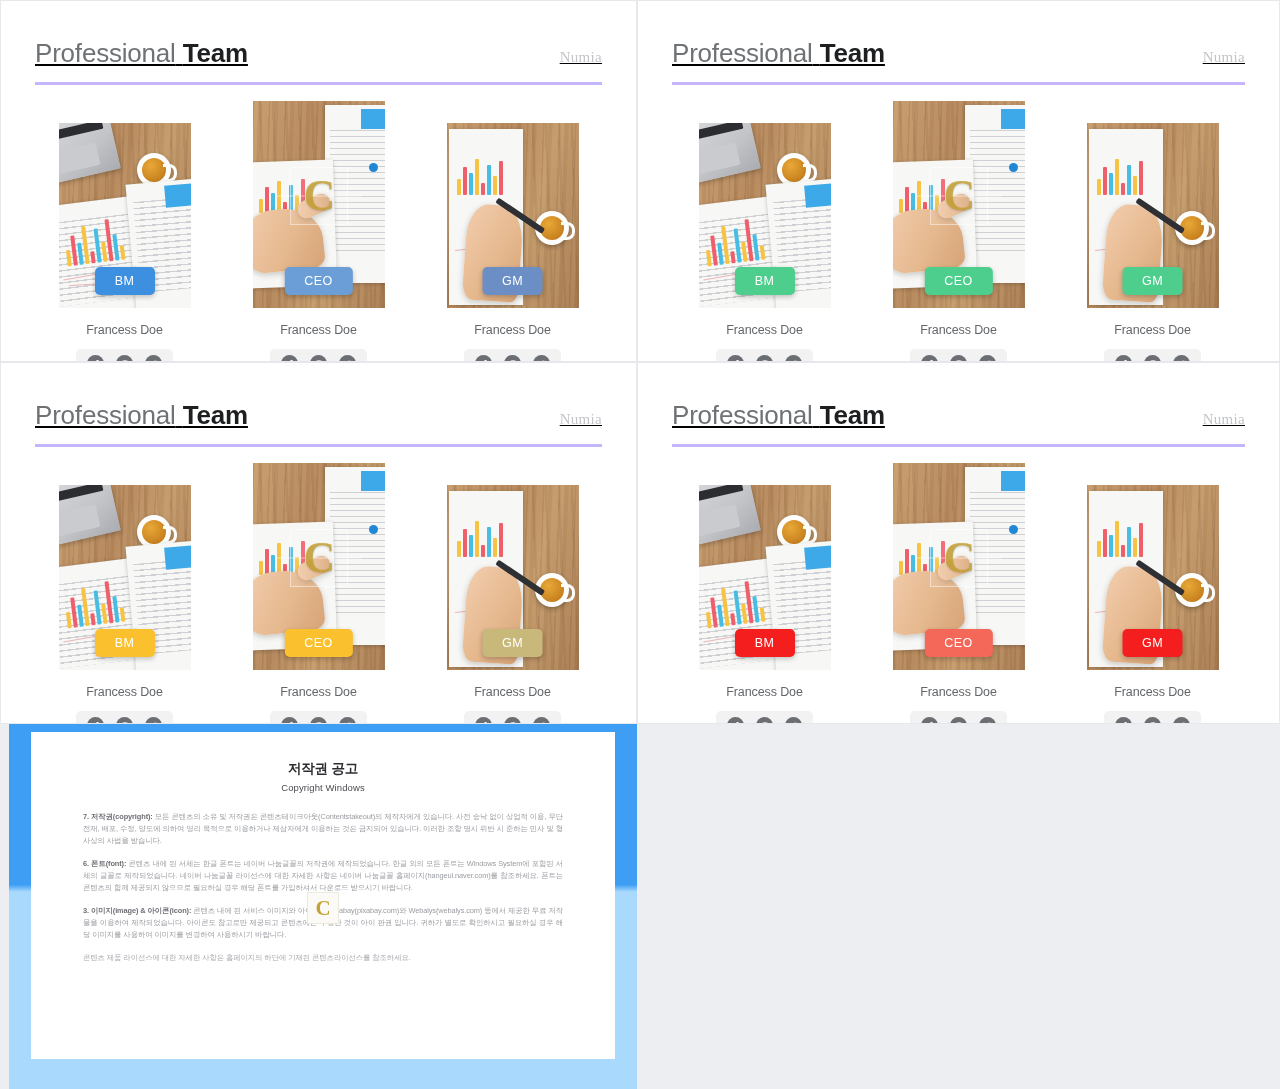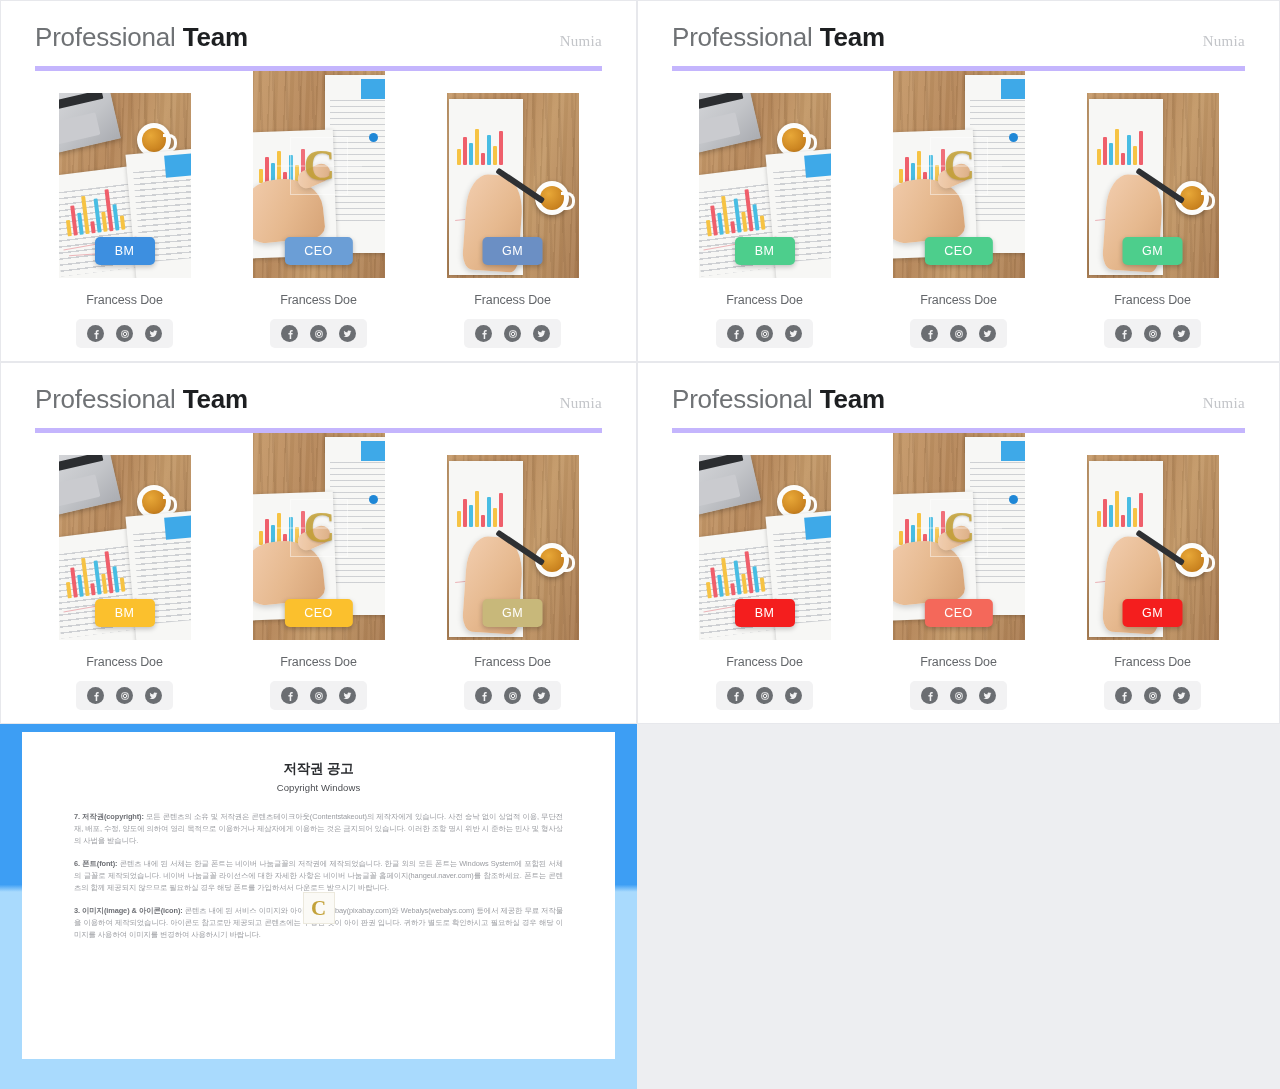--- a/index.html
+++ b/index.html
@@ -24,27 +24,28 @@
     background: #ffffff;
     position: relative;
     overflow: hidden;
     border: 1px solid #e7e8ec;
   }
   .panel.blank { background: #edeef1; border: none; }
 
   
   .panel-header {
     position: relative;
-    margin: 0 34px;
+    margin: 16px 34px;
     padding-top: 21px;
     padding-bottom: 13px;
-    border-bottom: 5px solid #c4b5fd;
+    border-bottom: 3px solid #c4b5fd;
     display: flex;
     align-items: baseline;
     justify-content: space-between;
+    text-decoration: underline;
   }
   .title {
     font-size: 26px;
     letter-spacing: -0.2px;
     color: #6f7275;
     font-weight: 400;
     white-space: nowrap;
   }
   .title .strong { color: #1d1f21; font-weight: 700; }
   .brand {
@@ -266,20 +267,21 @@
   }
   .soc svg { display: block; }
 
   
   .copy-frame {
     grid-column: 1 / 2;
     grid-row: 3 / 4;
     background: linear-gradient(to bottom, #3d9ef4 0%, #3d9ef4 44%, #a9dafd 46%, #a9dafd 100%);
     padding: 8px 22px 30px 22px;
     position: relative;
+    margin-left: 9px;
   }
   .copy-card {
     background: #ffffff;
     height: 100%;
     padding: 28px 52px 20px 52px;
     position: relative;
     overflow: hidden;
   }
   .copy-title {
     text-align: center;
@@ -925,20 +927,21 @@
   </div>
 
   <div class="copy-frame">
     <div class="copy-card">
       <div class="copy-title">저작권 공고</div>
       <div class="copy-sub">Copyright Windows</div>
       <div class="copy-body">
         <p class="copy-p"><b>7. 저작권(copyright):</b> <span>모든 콘텐츠의 소유 및 저작권은 콘텐츠테이크아웃(Contentstakeout)의 제작자에게 있습니다. 사전 승낙 없이 상업적 이용, 무단전재, 배포, 수정, 양도에 의하여 영리 목적으로 이용하거나 제삼자에게 이용하는 것은 금지되어 있습니다. 이러한 조항 명시 위반 시 준하는 민사 및 형사상의 사법을 받습니다.</span></p>
         <p class="copy-p"><b>6. 폰트(font):</b> <span>콘텐츠 내에 된 서체는 한글 폰트는 네이버 나눔글꼴의 저작권에 제작되었습니다. 한글 외의 모든 폰트는 Windows System에 포함된 서체의 글꼴로 제작되었습니다. 네이버 나눔글꼴 라이선스에 대한 자세한 사항은 네이버 나눔글꼴 홈페이지(hangeul.naver.com)를 참조하세요. 폰트는 콘텐츠의 함께 제공되지 않으므로 필요하실 경우 해당 폰트를 가입하셔서 다운로드 받으시기 바랍니다.</span></p>
         <p class="copy-p"><b>3. 이미지(image) &amp; 아이콘(icon):</b> <span>콘텐츠 내에 된 서비스 이미지와 아이콘은 Pixabay(pixabay.com)와 Webalys(webalys.com) 등에서 제공한 무료 저작물을 이용하여 제작되었습니다. 아이콘도 참고로만 제공되고 콘텐츠에는 수정한 것이 아이 판권 입니다. 귀하가 별도로 확인하시고 필요하실 경우 해당 이미지를 사용하여 이미지를 변경하여 사용하시기 바랍니다.</span></p>
+        <p class="copy-foot">콘텐츠 제품 라이선스에 대한 자세한 사항은 홈페이지의 하단에 기재된 콘텐츠라이선스를 참조하세요.</p>
       </div>
       <div class="copy-wm">C</div>
     </div>
   </div>
 
   <div class="panel blank"></div>
 
 </div>
 
 </body></html>

